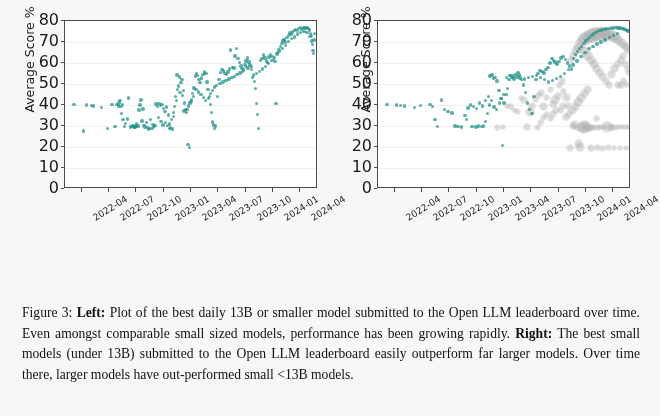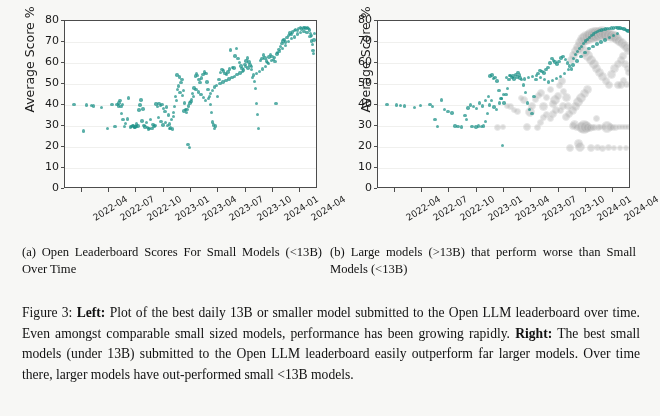--- a/index.html
+++ b/index.html
@@ -35,21 +35,21 @@
   }
   .panel-left .ylabel{left:-46px;}
   .panel-right .ylabel{left:-40px;}
 
   
   .ytick{
     position:absolute;
     width:26px;
     text-align:right;
     font-family:"DejaVu Sans", sans-serif;
-    font-size:11px;
+    font-size:16px;
     color:#1a1a1a;
     line-height:10px;
   }
   
   .xtick{
     position:absolute;
     font-family:"DejaVu Sans", sans-serif;
     font-size:9.2px;
     color:#1a1a1a;
     white-space:nowrap;
@@ -716,20 +716,16 @@
             <div class="tickmark tick-x" style="left: 254.974px; top: 188px; background: rgb(76, 76, 76);"></div>
             <div class="xtick" style="left: 258.974px; top: 193px;">2024-01</div>
             <div class="tickmark tick-x" style="left: 282.299px; top: 188px; background: rgb(76, 76, 76);"></div>
             <div class="xtick" style="left: 286.299px; top: 193px;">2024-04</div>
           </div>
 
       </div>
     </div>
   </div>
 
-  <div class="subcaps" style="position:absolute;left:0;top:244px;">
-    <div class="subcap subcap-a">(a) Open Leaderboard Scores For Small Models (&lt;13B) Over Time</div>
-    <div class="subcap subcap-b">(b) Large models (&gt;13B) that perform worse than Small Models (&lt;13B)</div>
-  </div>
 
   <div class="caption" id="main-caption"><span>Figure 3: </span><b>Left:</b><span> Plot of the best daily 13B or smaller model submitted to the Open LLM leaderboard over time. Even amongst comparable small sized models, performance has been growing rapidly. </span><b>Right:</b><span> The best small models (under 13B) submitted to the Open LLM leaderboard easily outperform far larger models. Over time there, larger models have out-performed small &lt;13B models.</span></div>
 
 </div>
 
 </body></html>

